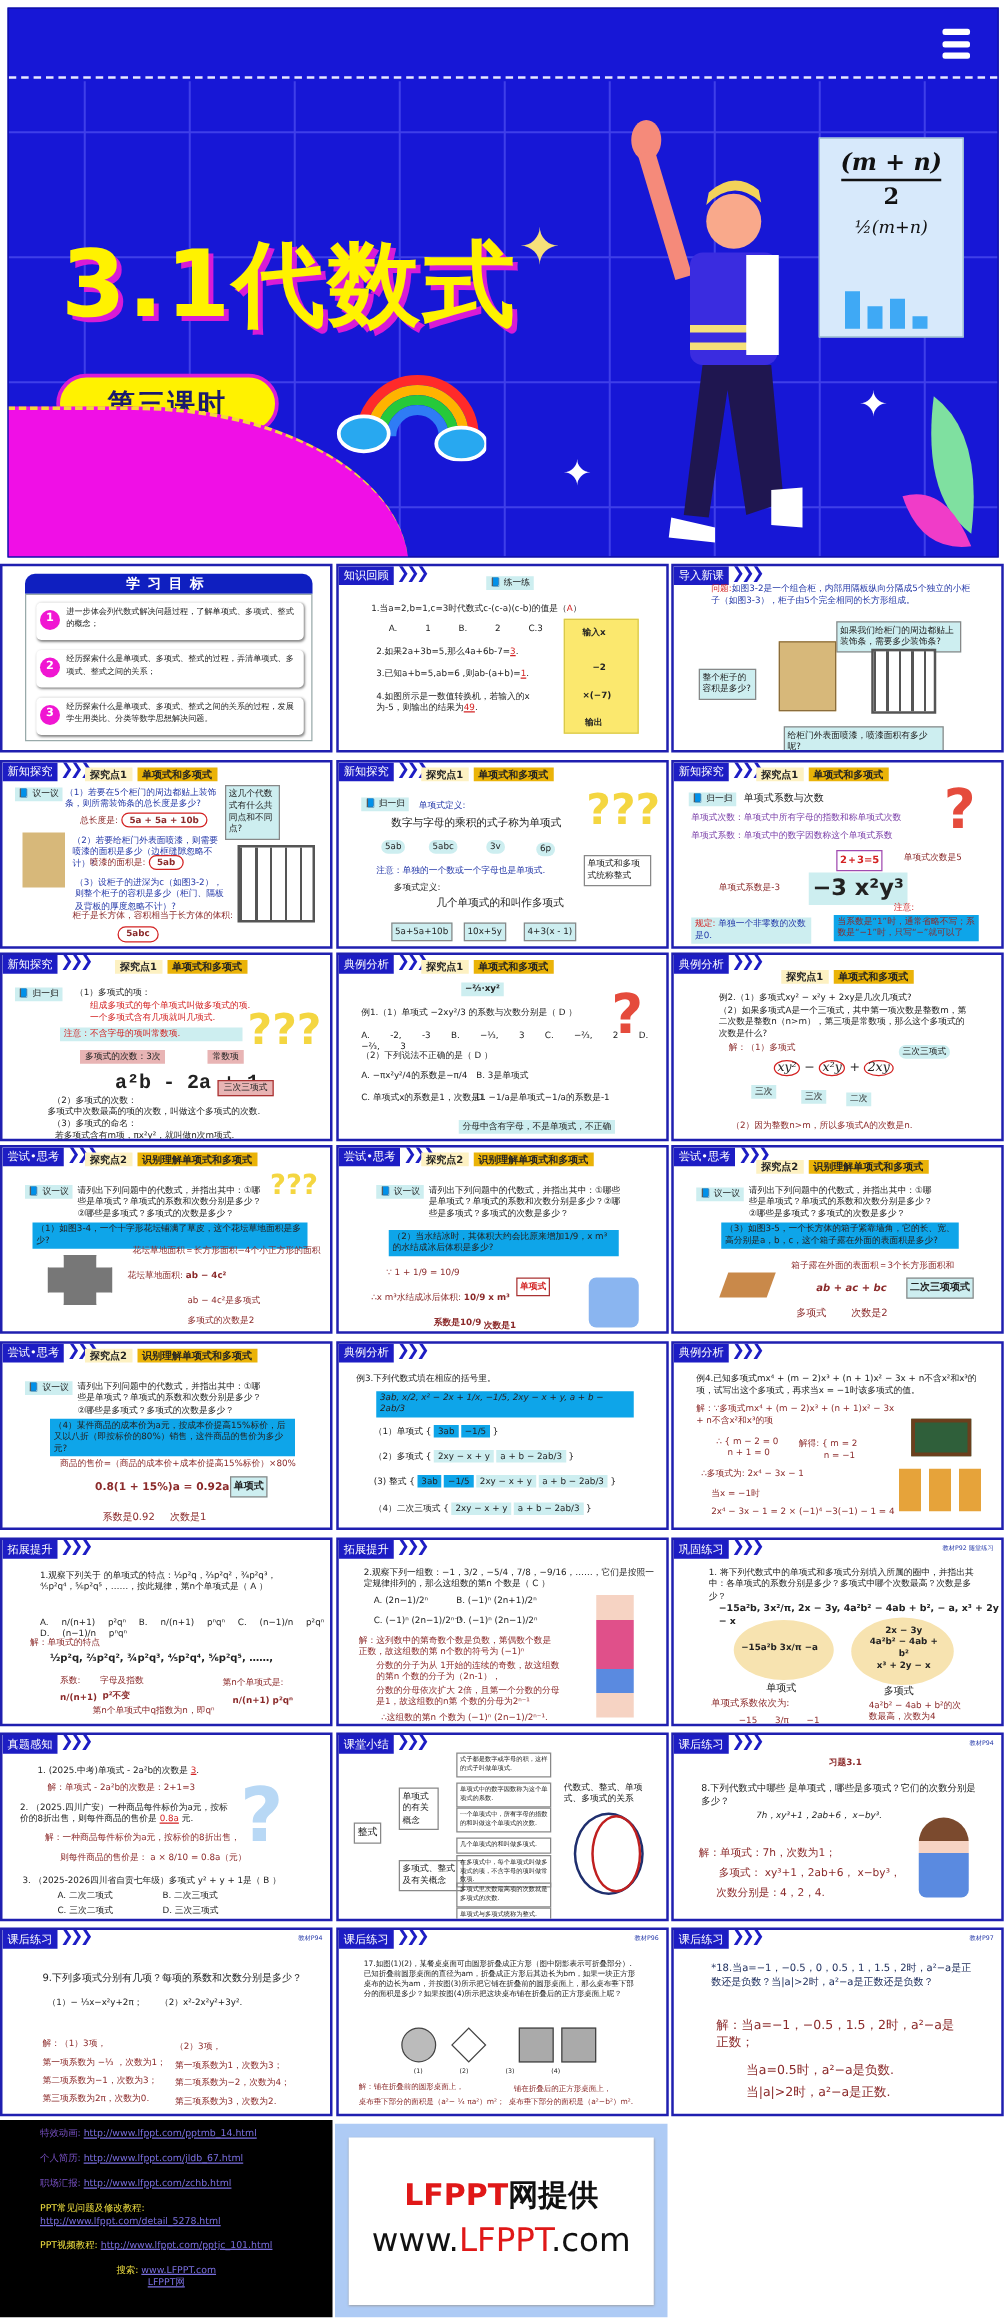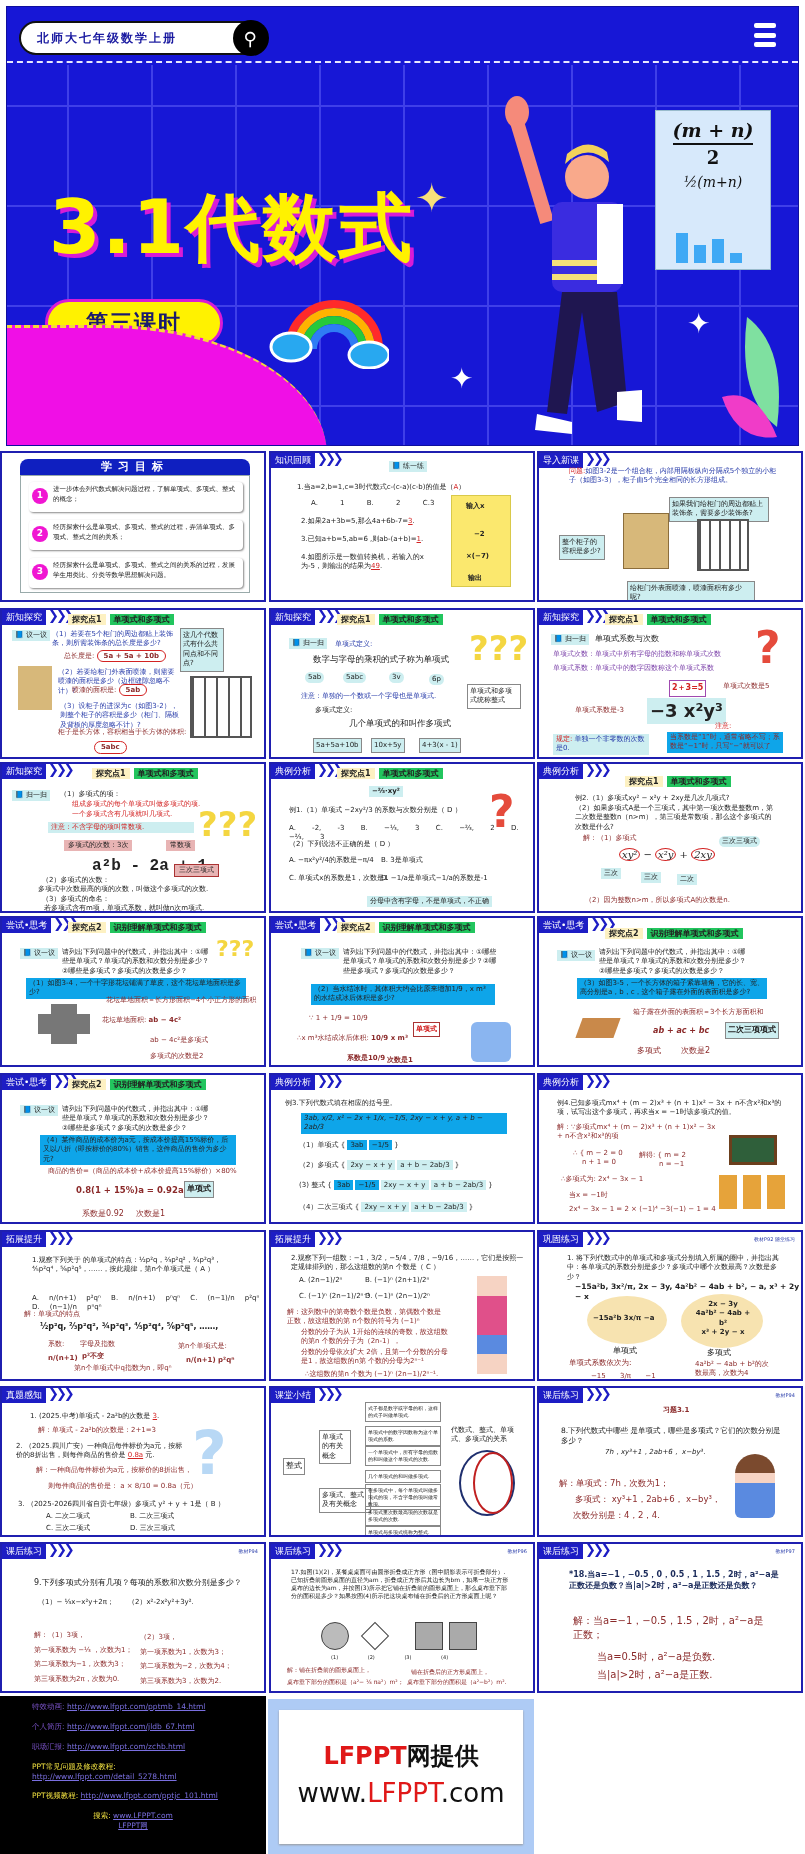--- a/index.html
+++ b/index.html
@@ -34,21 +34,21 @@
 .s{position:absolute;font-size:7px;line-height:1.35;color:#222}
 .red{color:#d32222}.blue{color:#2438a8}.brown{color:#8b2a2a}.purple{color:#7a3fa8}
 .cy{background:#cdeef0;padding:1px 3px}
 .yt{background:#0ea5e9;padding:1px 3px}
 .box{border:1px solid #888;padding:2px}
 .qmark{position:absolute;font-size:34px;font-weight:bold;color:#f4d641}
 .qmark.red{color:#e54b3c;font-size:44px}
 .tagbar{position:absolute;top:4px;font-size:8px;font-weight:bold}
 .tagbar span{padding:1px 4px;margin-right:4px}
 .tagbar .a{background:#fdf1c2}
-.tagbar .b{background:#22c55e}
+.tagbar .b{background:#eab308}
 .goal-head{position:absolute;left:18px;top:6px;width:230px;height:16px;background:#0f1fc0;border-radius:8px 8px 0 0;color:#fff;text-align:center;font-weight:bold;font-size:11px;letter-spacing:6px}
 .goal-wrap{position:absolute;left:18px;top:22px;width:230px;height:118px;border:1px solid #9aa}
 .goal{position:absolute;left:8px;width:214px;height:30px;border-radius:4px;box-shadow:1px 1px 2px #888;font-size:6.5px;padding:3px 4px 3px 24px;line-height:1.5}
 .goal .num{position:absolute;left:3px;top:6px;width:16px;height:16px;border-radius:50%;background:#f016d2;color:#fff;font-size:9px;font-weight:bold;display:flex;align-items:center;justify-content:center}
 .mbox{position:absolute;background:#fbe86e;border:1px solid #d9c94a}
 .link-block{position:absolute;left:0;top:1696px;width:266px;height:158px;background:#000;font-size:7.5px;padding:6px 0 0 32px}
 .link-block p{margin-bottom:10px;color:#6b5cbf}
 .link-block .lbl{color:#7a52c8}
 .link-block .ylbl{color:#f0e040}
 .link-block a{color:#7a6fe0;text-decoration:underline}
@@ -58,24 +58,20 @@
 .lfppt .l1{font-size:24px;font-weight:bold;color:#111}
 .lfppt .l2{font-size:26px;color:#111;margin-top:6px}
 .lfppt .r{color:#e01818}
 </style>
 </head>
 <body>
 
 <div class="hero">
   <div class="grid"></div>
   <div class="topbar"></div>
-  <div class="searchbar">
-    <span>北师大七年级数学上册</span>
-    <span class="searchbtn">⚲</span>
-  </div>
   <div class="menu-icon">
       <span></span>
       <span></span>
       <span></span>
     </div>
   <div class="big-title">3.1代数式</div>
   <div class="pill lesson">第三课时</div>
   <div class="pink-blob"></div>
   <div class="star" style="left:408px;top:168px">✦</div>
   <div class="star w" style="left:443px;top:355px">✦</div>
@@ -215,21 +211,21 @@
   <div class="s red" style="left:70px;top:36px">组成多项式的每个单项式叫做多项式的项.</div>
   <div class="s red" style="left:70px;top:46px">一个多项式含有几项就叫几项式.</div>
   <div class="s cy red" style="left:46px;top:58px;width:146px">注意：不含字母的项叫常数项.</div>
   <div class="s" style="left:62px;top:76px;background:#e8b4b4;padding:1px 4px">多项式的次数：3次</div>
   <div class="s" style="left:164px;top:76px;background:#e8b4b4;padding:1px 4px">常数项</div>
   <div class="s" style="left:90px;top:92px;font-size:16px;font-weight:bold;font-family:Liberation Mono, monospace">a²b - 2a + 1</div>
   <div class="s" style="left:172px;top:100px;background:#e8b4b4;border:1px solid #a33;padding:1px 4px">三次三项式</div>
   <div class="s" style="left:40px;top:112px">（2）多项式的次数：</div>
   <div class="s" style="left:36px;top:121px">多项式中次数最高的项的次数，叫做这个多项式的次数.</div>
   <div class="s" style="left:40px;top:131px">（3）多项式的命名：</div>
-  <div class="s" style="left:42px;top:140px">若多项式含有m项，单项式系数，就叫做n次m项式.</div>
+  <div class="s" style="left:42px;top:140px">若多项式含有m项，πx²y²，就叫做n次m项式.</div>
   <div class="qmark" style="left:196px;top:40px">???</div>
 </div>
 
 <div class="slide" style="left:269px;top:762px">
   <div class="tag">典例分析</div>
   <div class="tagbar" style="left:66px"><span class="a">探究点1</span><span class="b">单项式和多项式</span></div>
   <div class="s cy" style="left:98px;top:22px;font-weight:bold">−⅔·xy²</div>
   <div class="s" style="left:18px;top:42px">例1.（1）单项式 −2xy²/3 的系数与次数分别是（ D ）</div>
   <div class="s" style="left:18px;top:60px;word-spacing:14px"><span>A. -2, -3</span> <span>B. −⅓, 3</span> <span>C. −⅔, 2</span> <span>D. −⅔, 3</span></div>
   <div class="s" style="left:18px;top:76px">（2）下列说法不正确的是（ D ）</div>
@@ -443,21 +439,21 @@
   <div class="s" style="left:60px;top:110px;word-spacing:28px;font-size:5px"><span>(1)</span> <span>(2)</span> <span>(3)</span> <span>(4)</span></div>
   <div class="s brown" style="left:16px;top:122px;font-size:6px">解：铺在折叠前的圆形桌面上，</div>
   <div class="s brown" style="left:16px;top:134px;font-size:6px">桌布垂下部分的面积是（a²− ¼ πa²）m²；</div>
   <div class="s brown" style="left:140px;top:124px;font-size:6px">铺在折叠后的正方形桌面上，</div>
   <div class="s brown" style="left:136px;top:134px;font-size:6px">桌布垂下部分的面积是（a²−b²）m².</div>
 </div>
 
 <div class="slide" style="left:537px;top:1542px">
   <div class="tag">课后练习</div>
   <div class="s blue" style="right:6px;top:4px;font-size:5px">教材P97</div>
-  <div class="s" style="left:30px;top:26px;width:210px;font-size:8px;font-weight:bold;color:#1a2a5a">*18.当a=−1，−0.5，0，0.5，1，1.5，2时，a²−a是正数还是负数？当|a|&gt;2时，a²−a是正数还是负数？</div>
+  <div class="s" style="left:30px;top:26px;width:210px;font-size:8px;font-weight:normal;color:#1a2a5a">*18.当a=−1，−0.5，0，0.5，1，1.5，2时，a²−a是正数还是负数？当|a|&gt;2时，a²−a是正数还是负数？</div>
   <div class="s brown" style="left:34px;top:70px;width:200px;font-size:10px">解：当a=−1，−0.5，1.5，2时，a²−a是正数；</div>
   <div class="s brown" style="left:58px;top:106px;font-size:10px">当a=0.5时，a²−a是负数.</div>
   <div class="s brown" style="left:58px;top:124px;font-size:10px">当|a|&gt;2时，a²−a是正数.</div>
 </div>
 
 <div class="link-block">
   <p><span class="lbl">特效动画</span>: <a>http://www.lfppt.com/pptmb_14.html</a></p>
   <p><span class="lbl">个人简历</span>: <a>http://www.lfppt.com/jldb_67.html</a></p>
   <p><span class="lbl">职场汇报</span>: <a>http://www.lfppt.com/zchb.html</a></p>
   <p><span class="ylbl">PPT常见问题及修改教程:</span><br><a>http://www.lfppt.com/detail_5278.html</a></p>

